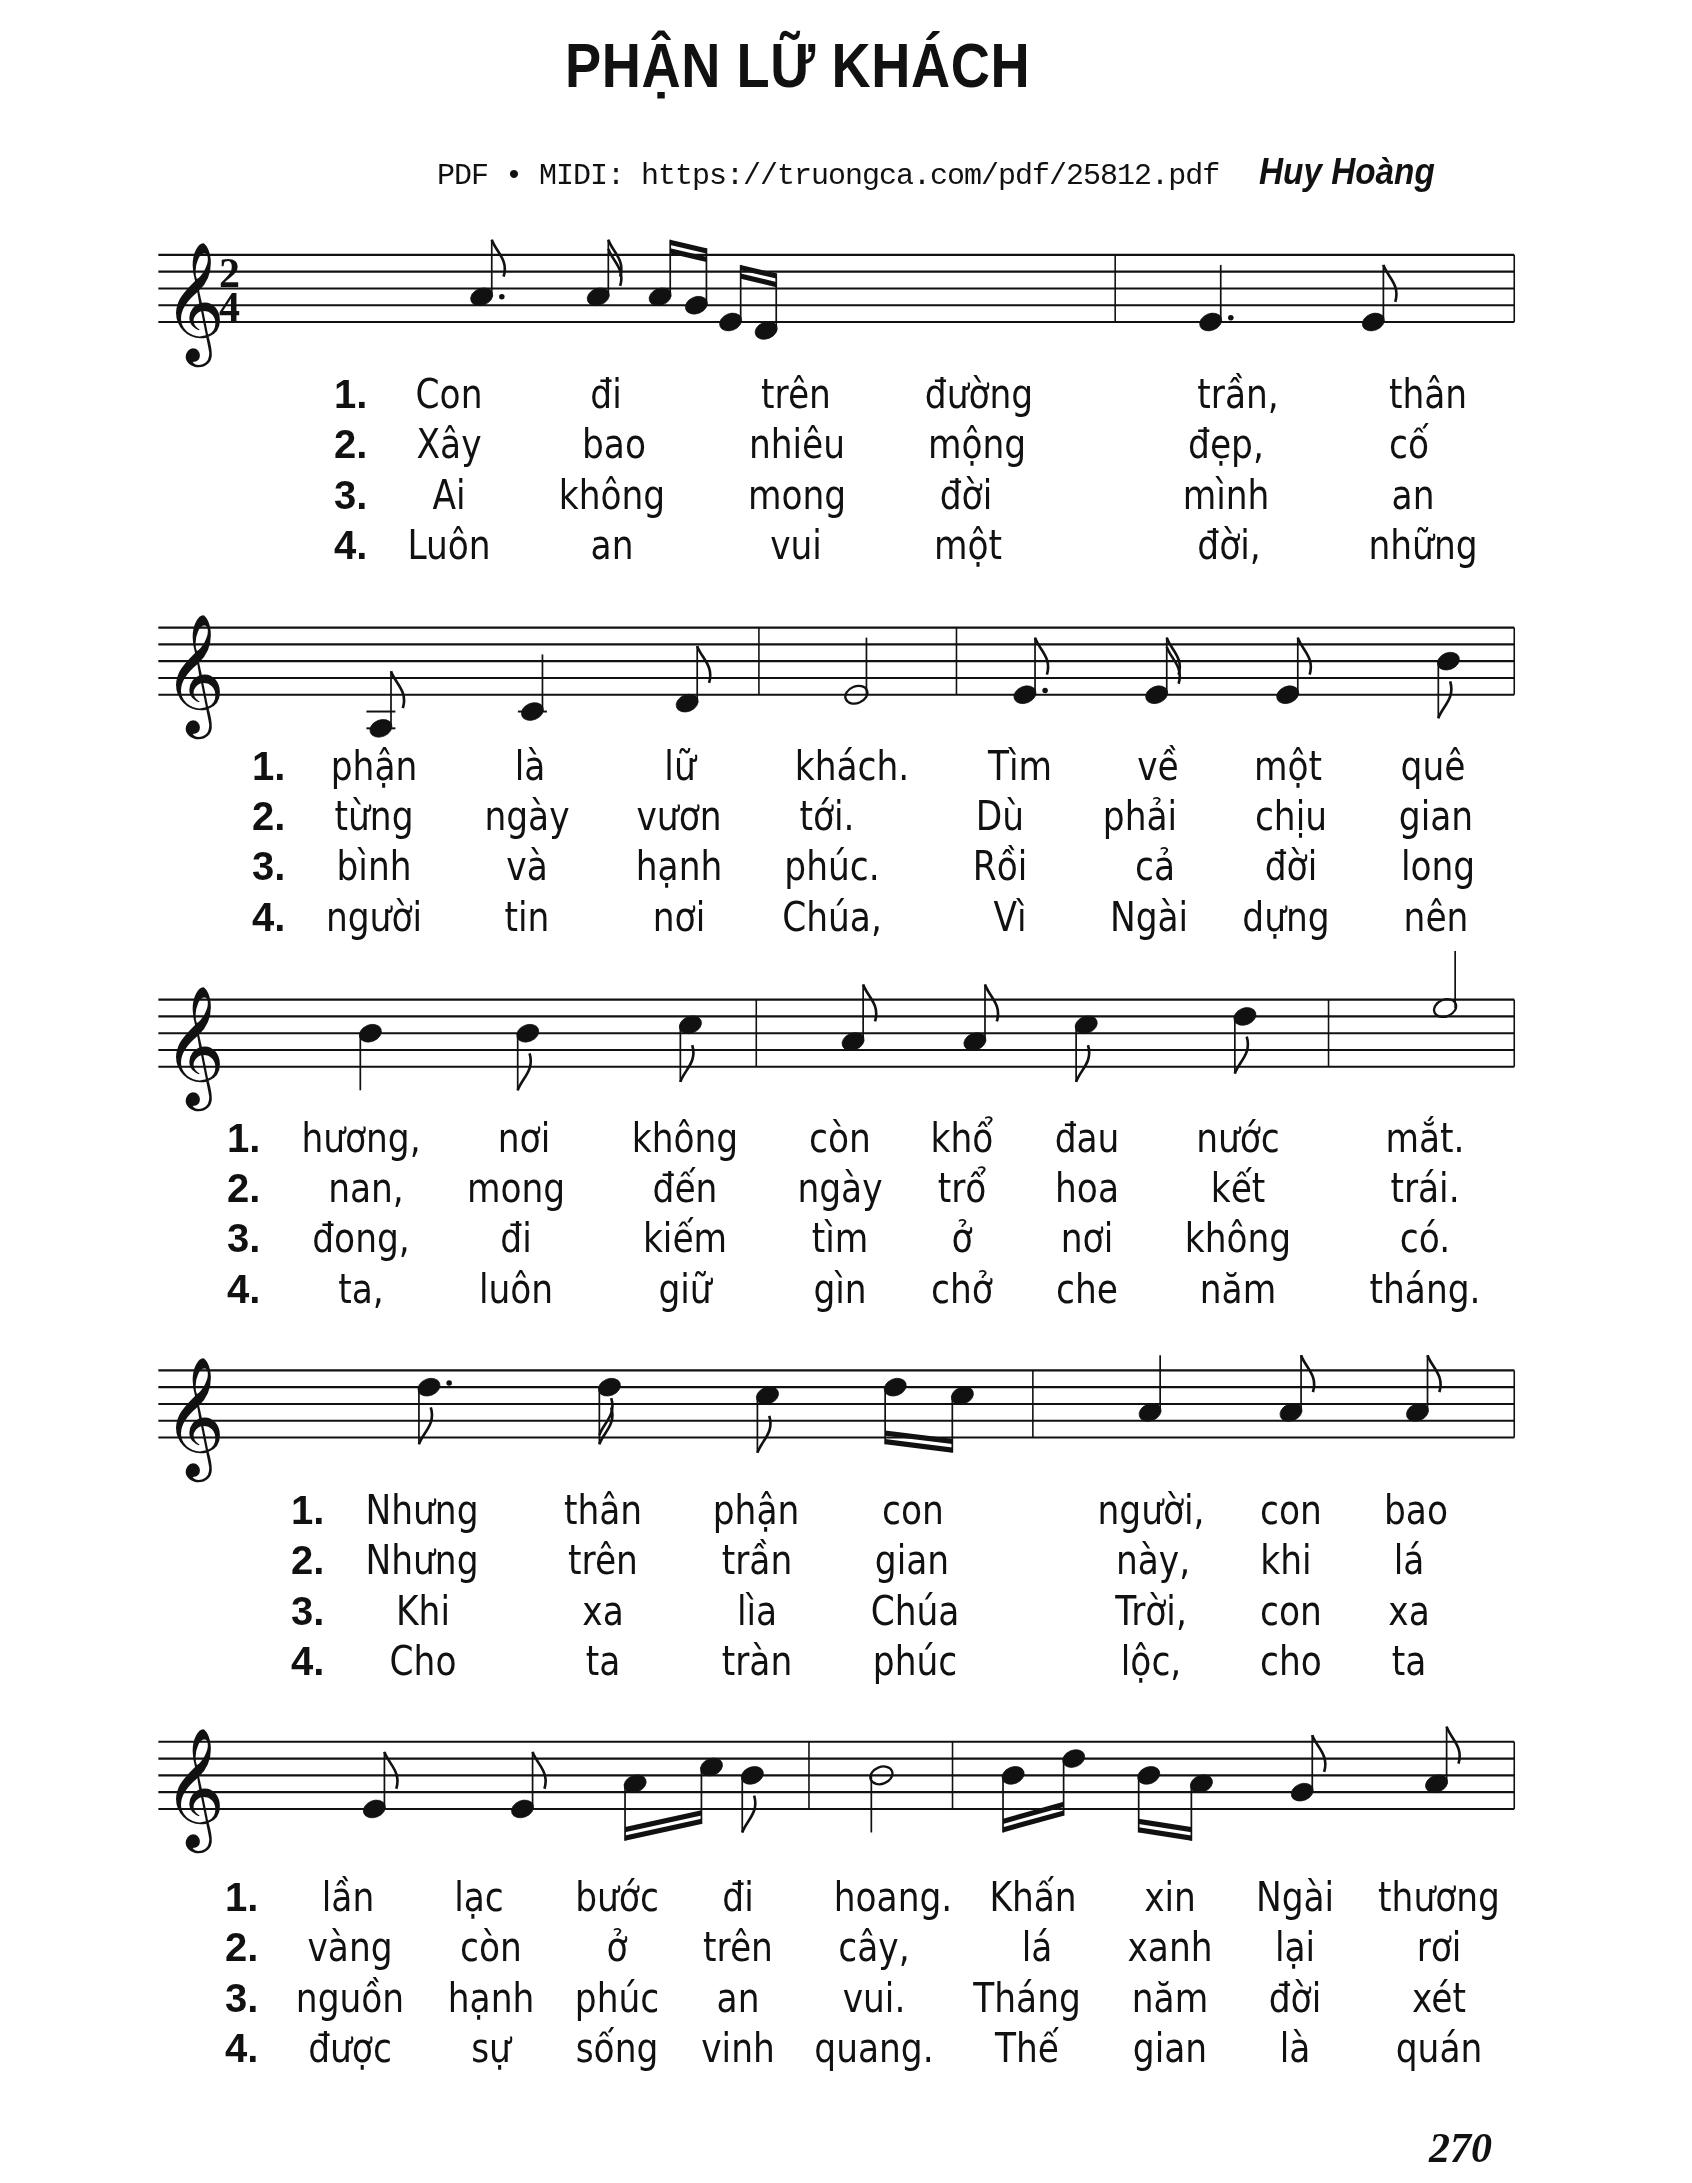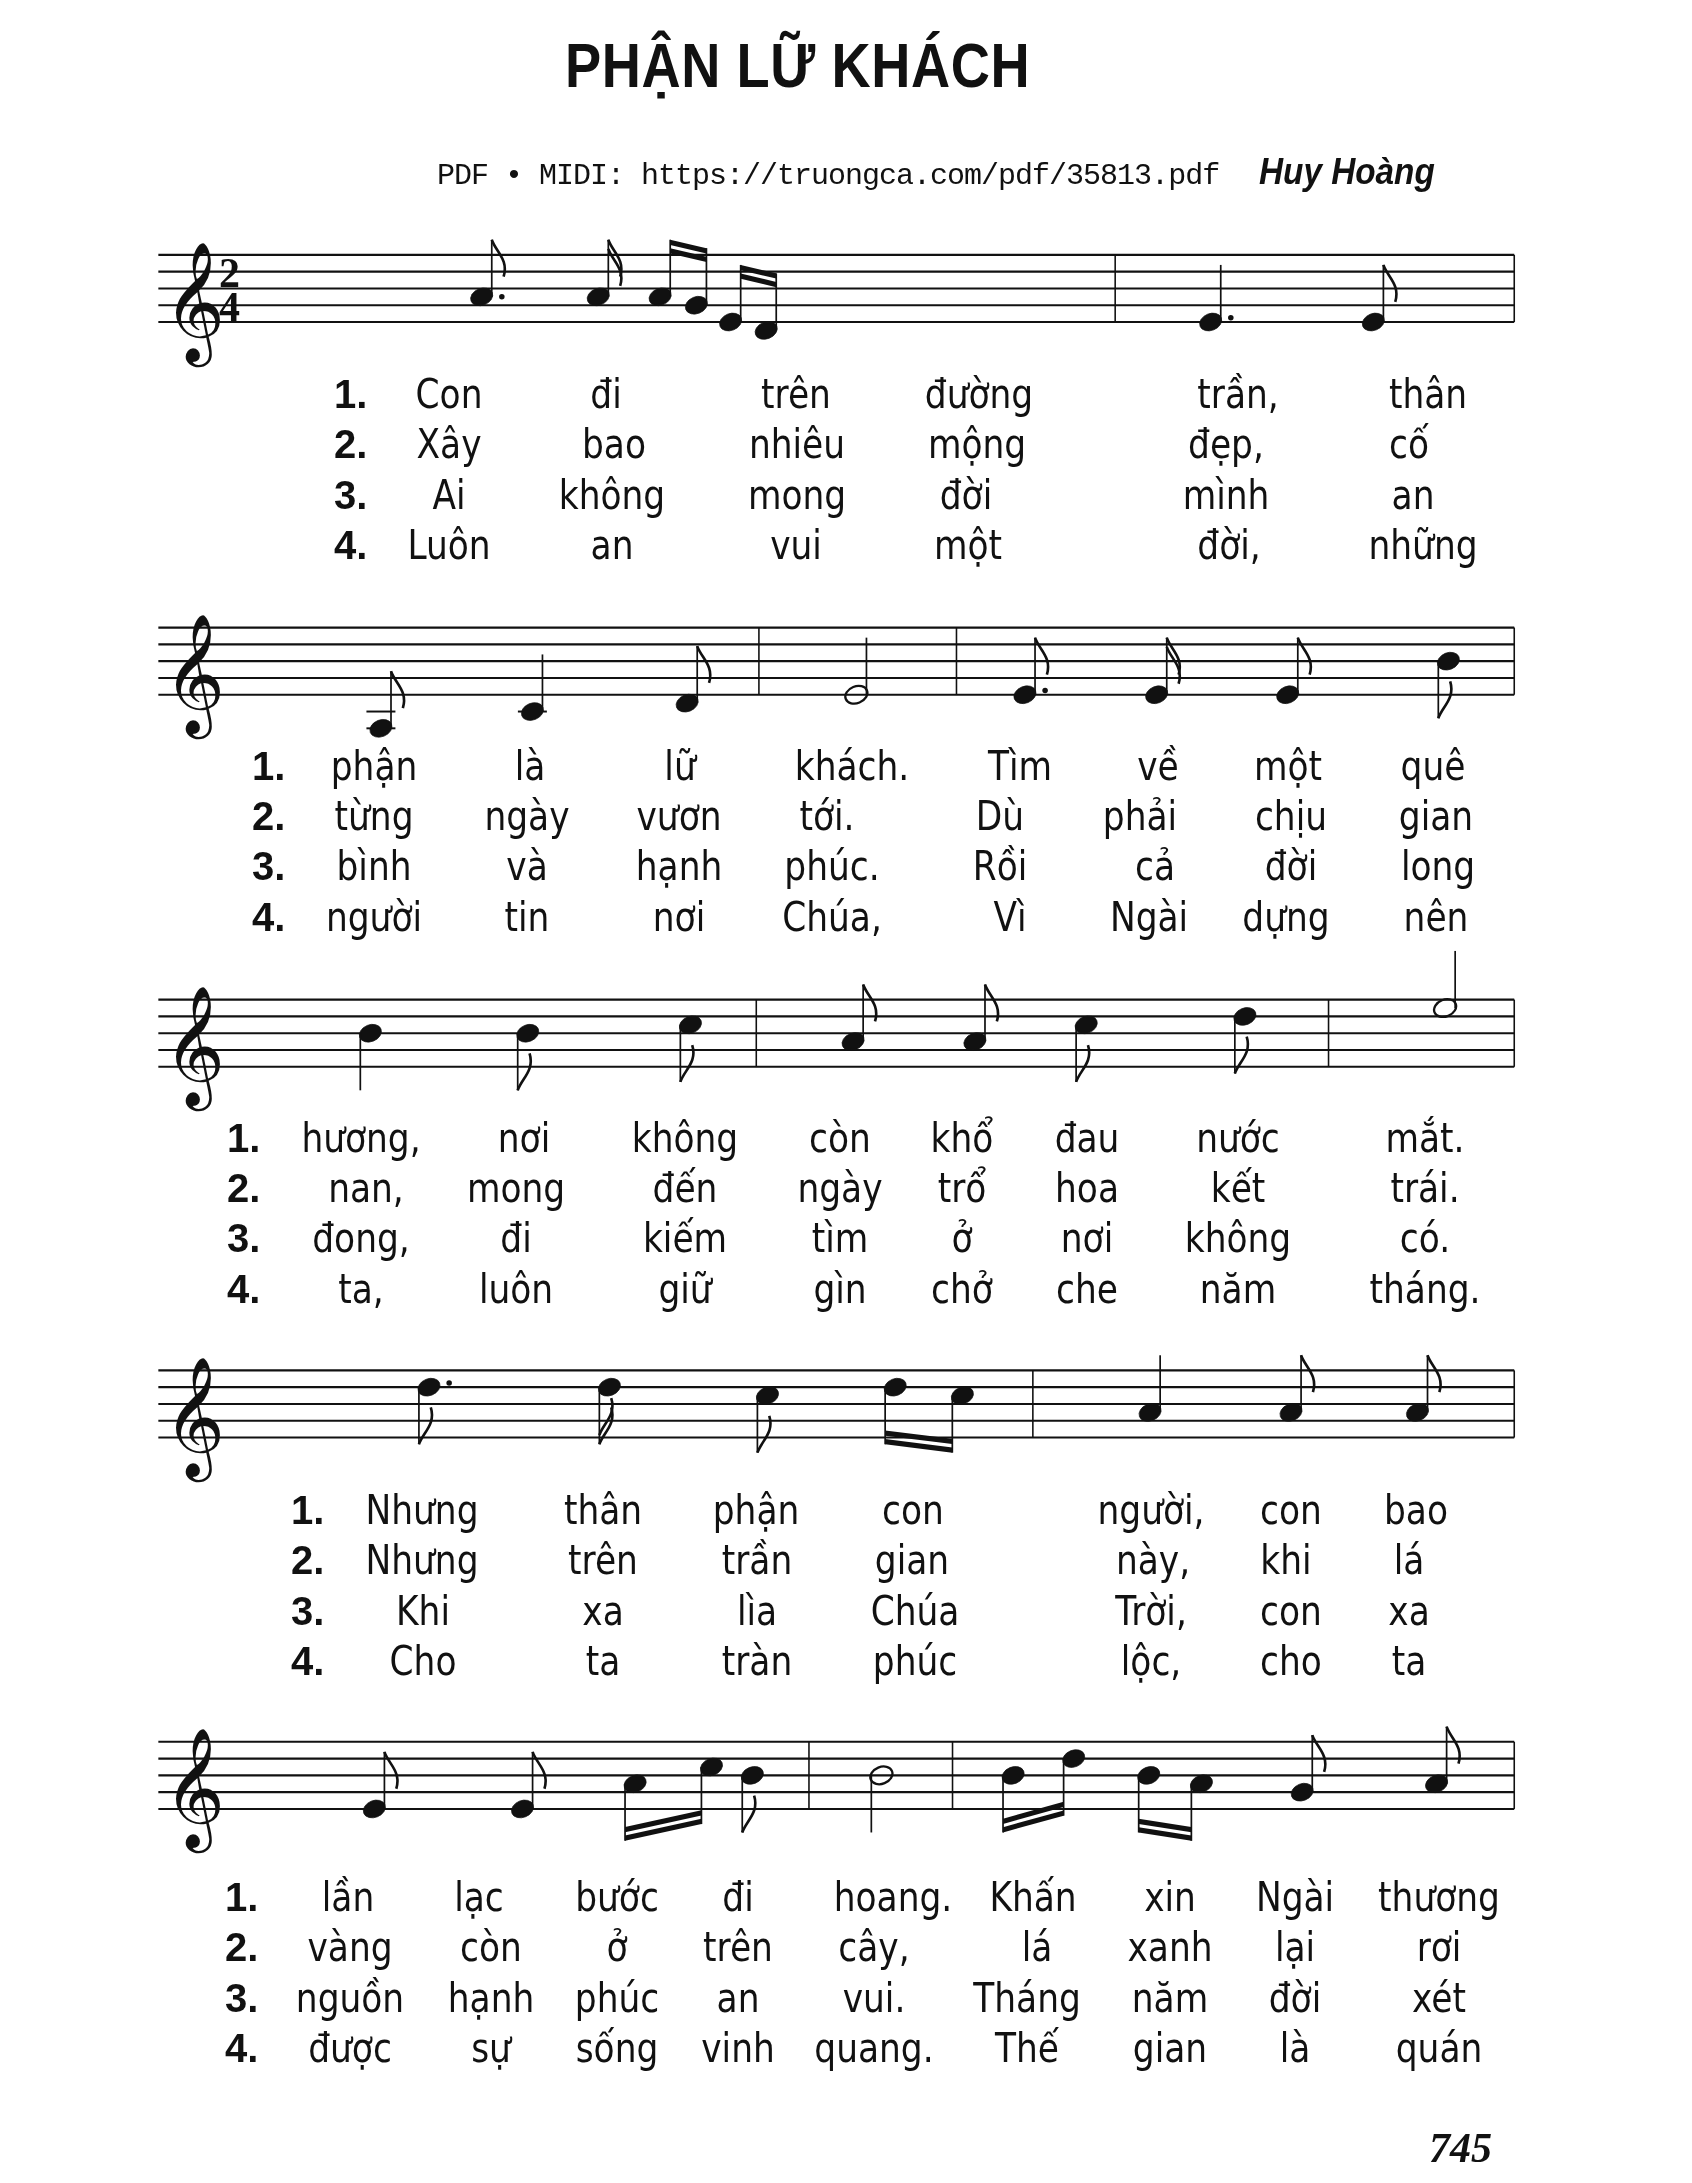--- a/index.html
+++ b/index.html
@@ -11,21 +11,21 @@
   .system { position:absolute; left:0; width:1693px; }
   .staff-svg { position:absolute; left:0; top:0; overflow:visible; }
   .lyric-line { position:absolute; left:0; width:1693px; height:50px; }
   .verse-num { position:absolute; font-family:"Liberation Sans","DejaVu Sans",sans-serif; font-weight:bold; font-size:40px; line-height:1; white-space:nowrap; }
   .word { position:absolute; font-family:"DejaVu Sans","Liberation Sans",sans-serif; font-size:40px; line-height:1; white-space:nowrap; transform:translateX(-50%) scaleX(0.86); }
 </style>
 </head>
 <body>
 
 <div class="title">PHẬN LỮ KHÁCH</div>
-<div class="subtitle">PDF • MIDI: https://truongca.com/pdf/35813.pdf</div>
+<div class="subtitle">PDF • MIDI: https://truongca.com/pdf/25812.pdf</div>
 <div class="composer">Huy Hoàng</div>
 
 <div id="score">
     <div class="system" style="top: 0px;">
       <svg width="1693" height="2183" class="staff-svg" style="position: absolute; left: 0px; top: 0px;" viewBox="0 0 2570 3315">
         <line x1="240" x2="2299" y1="387" y2="387" stroke="#111" stroke-width="3.2"></line>
         <line x1="240" x2="2299" y1="412.5" y2="412.5" stroke="#111" stroke-width="3.2"></line>
         <line x1="240" x2="2299" y1="438" y2="438" stroke="#111" stroke-width="3.2"></line>
         <line x1="240" x2="2299" y1="463.5" y2="463.5" stroke="#111" stroke-width="3.2"></line>
         <line x1="240" x2="2299" y1="489" y2="489" stroke="#111" stroke-width="3.2"></line>
@@ -517,14 +517,14 @@
         <span class="word" style="left: 738px;">vinh</span>
         <span class="word" style="left: 874px;">quang.</span>
         <span class="word" style="left: 1027px;">Thế</span>
         <span class="word" style="left: 1170px;">gian</span>
         <span class="word" style="left: 1295px;">là</span>
         <span class="word" style="left: 1439px;">quán</span>
       </div>
     </div>
   </div>
 
-<div class="page-number">745</div>
+<div class="page-number">270</div>
 
 
 </body></html>

